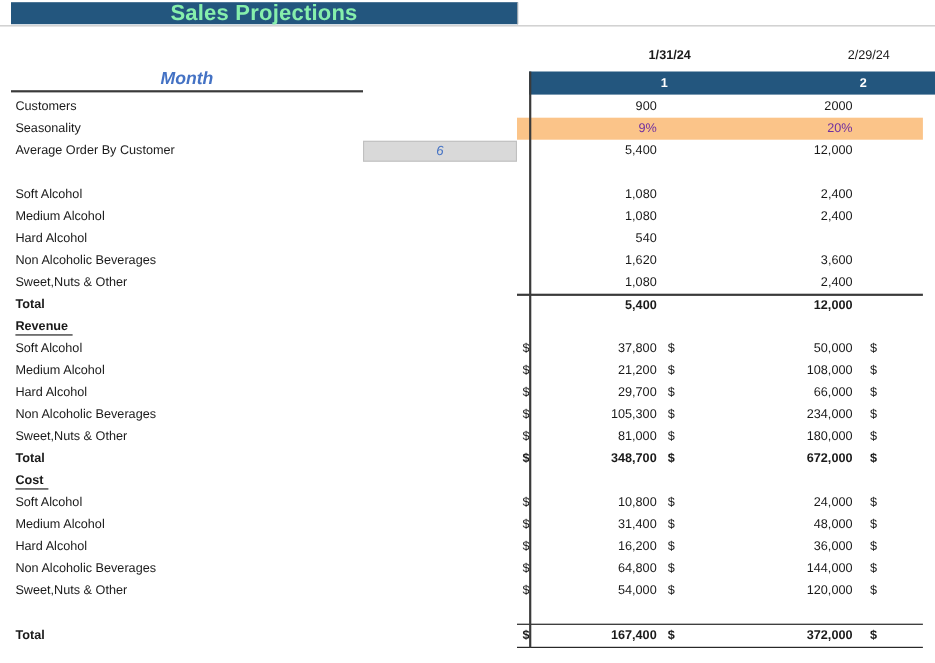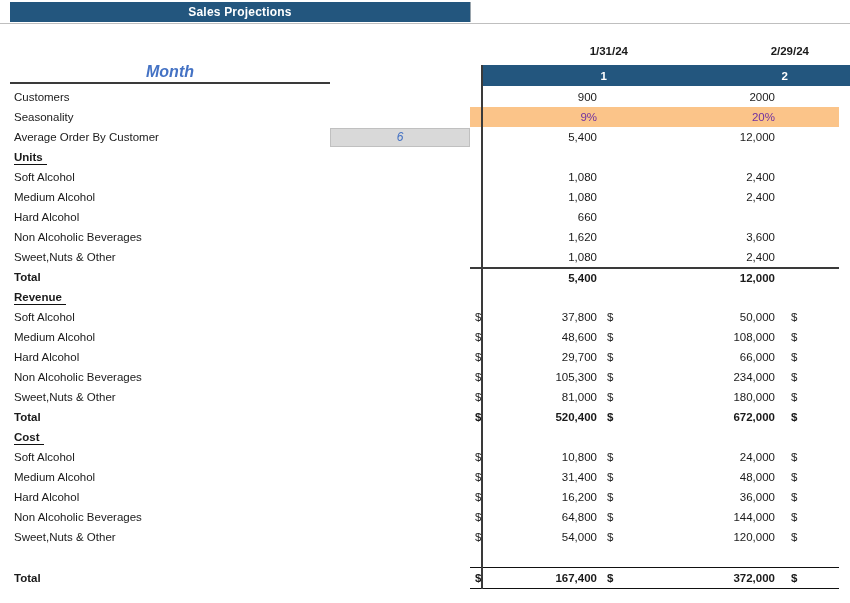--- a/index.html
+++ b/index.html
@@ -12,36 +12,36 @@
   }
   .sheet { position: relative; width: 850px; height: 603px; background: #fff; }
 
   
   .title-bar {
     position: absolute; left: 10px; top: 2px; width: 460px; height: 20px;
     background: var(--header-blue, #23567E);
     display: flex; align-items: center; justify-content: center;
     border-right: 1px solid #9aa5ad;
   }
-  .title-bar span { color: #ffffff; font-weight: bold; font-size: 12px; letter-spacing: 0.2px; }
+  .title-bar span { color: #86efac; font-weight: bold; font-size: 20px; letter-spacing: 0.2px; }
   .top-rule { position: absolute; left: 0; top: 23px; width: 850px; height: 1px; background: #bfbfbf; }
 
   
   .month-header {
     position: absolute; left: 10px; top: 62px; width: 320px; height: 22px;
     text-align: center; box-sizing: border-box;
     border-bottom: 2px solid #3a3a3a;
     display: flex; align-items: center; justify-content: center;
   }
   .month-header span { color: var(--accent-blue, #4472C4); font-weight: bold; font-style: italic; font-size: 16px; }
 
   
   .dates-row { position: absolute; left: 502px; top: 45px; width: 369px; height: 18px; display: flex; }
   .dates-row .dc1 { width: 131px; text-align: right; padding-right: 5px; box-sizing: border-box; font-weight: bold; }
-  .dates-row .dc2 { width: 180px; text-align: right; padding-right: 4px; box-sizing: border-box; font-weight: bold; }
+  .dates-row .dc2 { width: 180px; text-align: right; padding-right: 4px; box-sizing: border-box; font-weight: normal; }
 
   
   .mnum-row {
     position: absolute; left: 481px; top: 65px; width: 369px; height: 21px;
     background: var(--header-blue, #23567E); display: flex; align-items: center;
   }
   .mnum-row .mc1 { width: 131px; text-align: right; padding-right: 5px; box-sizing: border-box; color: #fff; font-weight: bold; }
   .mnum-row .mc2 { width: 180px; text-align: right; padding-right: 4px; box-sizing: border-box; color: #fff; font-weight: bold; }
 
   
@@ -149,23 +149,20 @@
           <div class="cell c1">
             <span class="val">5,400</span>
           </div>
           <div class="cell c2">
             <span class="val">12,000</span>
           </div>
           <div class="cell c3"></div>
         </div>
       </div>
       <div class="row section">
-        <div class="cell label-cell">
-          <span>Units</span>
-        </div>
         <div class="cell input-col"></div>
         <div class="data-region">
           <div class="cell c1"></div>
           <div class="cell c2"></div>
           <div class="cell c3"></div>
         </div>
       </div>
       <div class="row plain">
         <div class="cell label-cell">
           <span>Soft Alcohol</span>
@@ -196,21 +193,21 @@
           <div class="cell c3"></div>
         </div>
       </div>
       <div class="row plain">
         <div class="cell label-cell">
           <span>Hard Alcohol</span>
         </div>
         <div class="cell input-col"></div>
         <div class="data-region">
           <div class="cell c1">
-            <span class="val">660</span>
+            <span class="val">540</span>
           </div>
           <div class="cell c3"></div>
         </div>
       </div>
       <div class="row plain">
         <div class="cell label-cell">
           <span>Non Alcoholic Beverages</span>
         </div>
         <div class="cell input-col"></div>
         <div class="data-region">
@@ -284,21 +281,21 @@
         </div>
       </div>
       <div class="row currency">
         <div class="cell label-cell">
           <span>Medium Alcohol</span>
         </div>
         <div class="cell input-col"></div>
         <div class="data-region">
           <div class="cell c1">
             <span class="dollar">$</span>
-            <span class="val">48,600</span>
+            <span class="val">21,200</span>
           </div>
           <div class="cell c2">
             <span class="dollar">$</span>
             <span class="val">108,000</span>
           </div>
           <div class="cell c3">
             <span class="dollar">$</span>
           </div>
         </div>
       </div>
@@ -360,21 +357,21 @@
         </div>
       </div>
       <div class="row total-currency">
         <div class="cell label-cell">
           <span>Total</span>
         </div>
         <div class="cell input-col"></div>
         <div class="data-region">
           <div class="cell c1">
             <span class="dollar">$</span>
-            <span class="val">520,400</span>
+            <span class="val">348,700</span>
           </div>
           <div class="cell c2">
             <span class="dollar">$</span>
             <span class="val">672,000</span>
           </div>
           <div class="cell c3">
             <span class="dollar">$</span>
           </div>
         </div>
       </div>

